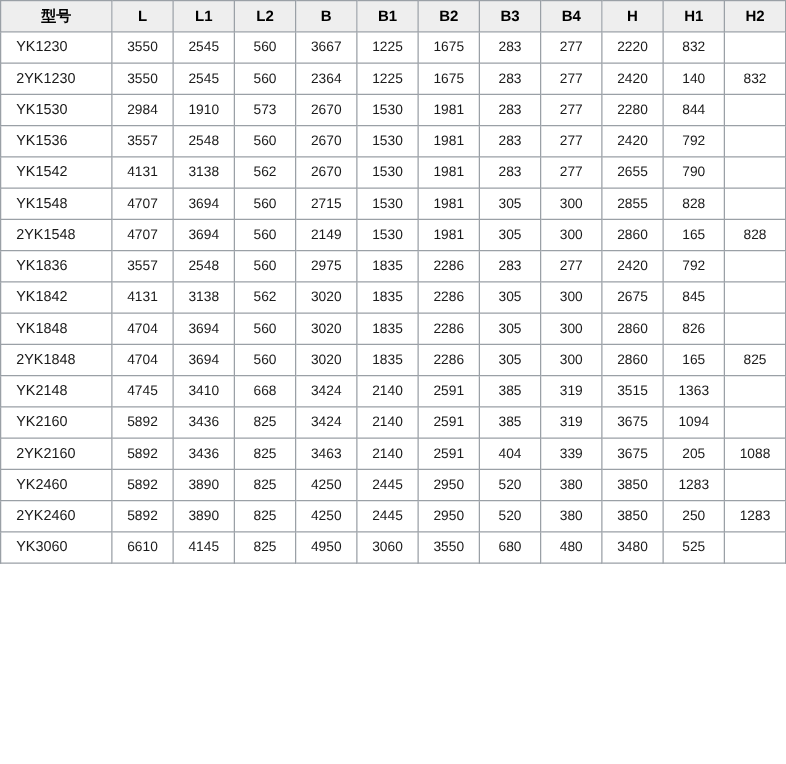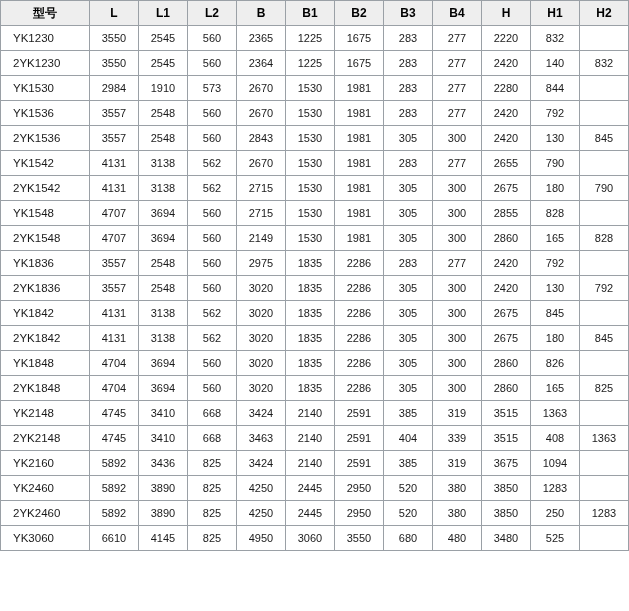--- a/index.html
+++ b/index.html
@@ -84,21 +84,21 @@
         <th>H1</th>
         <th>H2</th>
       </tr>
   </thead>
   <tbody>
       <tr>
         <td class="model-cell">YK1230</td>
         <td>3550</td>
         <td>2545</td>
         <td>560</td>
-        <td>2365</td>
+        <td>3667</td>
         <td>1225</td>
         <td>1675</td>
         <td>283</td>
         <td>277</td>
         <td>2220</td>
         <td>832</td>
         <td></td>
       </tr>
       <tr>
         <td class="model-cell">2YK1230</td>
@@ -136,62 +136,34 @@
         <td>2670</td>
         <td>1530</td>
         <td>1981</td>
         <td>283</td>
         <td>277</td>
         <td>2420</td>
         <td>792</td>
         <td></td>
       </tr>
       <tr>
-        <td class="model-cell">2YK1536</td>
-        <td>3557</td>
-        <td>2548</td>
-        <td>560</td>
-        <td>2843</td>
-        <td>1530</td>
-        <td>1981</td>
-        <td>305</td>
-        <td>300</td>
-        <td>2420</td>
-        <td>130</td>
-        <td>845</td>
-      </tr>
-      <tr>
         <td class="model-cell">YK1542</td>
         <td>4131</td>
         <td>3138</td>
         <td>562</td>
         <td>2670</td>
         <td>1530</td>
         <td>1981</td>
         <td>283</td>
         <td>277</td>
         <td>2655</td>
         <td>790</td>
         <td></td>
       </tr>
       <tr>
-        <td class="model-cell">2YK1542</td>
-        <td>4131</td>
-        <td>3138</td>
-        <td>562</td>
-        <td>2715</td>
-        <td>1530</td>
-        <td>1981</td>
-        <td>305</td>
-        <td>300</td>
-        <td>2675</td>
-        <td>180</td>
-        <td>790</td>
-      </tr>
-      <tr>
         <td class="model-cell">YK1548</td>
         <td>4707</td>
         <td>3694</td>
         <td>560</td>
         <td>2715</td>
         <td>1530</td>
         <td>1981</td>
         <td>305</td>
         <td>300</td>
         <td>2855</td>
@@ -218,62 +190,34 @@
         <td>2548</td>
         <td>560</td>
         <td>2975</td>
         <td>1835</td>
         <td>2286</td>
         <td>283</td>
         <td>277</td>
         <td>2420</td>
         <td>792</td>
         <td></td>
-      </tr>
-      <tr>
-        <td class="model-cell">2YK1836</td>
-        <td>3557</td>
-        <td>2548</td>
-        <td>560</td>
-        <td>3020</td>
-        <td>1835</td>
-        <td>2286</td>
-        <td>305</td>
-        <td>300</td>
-        <td>2420</td>
-        <td>130</td>
-        <td>792</td>
       </tr>
       <tr>
         <td class="model-cell">YK1842</td>
         <td>4131</td>
         <td>3138</td>
         <td>562</td>
         <td>3020</td>
         <td>1835</td>
         <td>2286</td>
         <td>305</td>
         <td>300</td>
         <td>2675</td>
         <td>845</td>
         <td></td>
-      </tr>
-      <tr>
-        <td class="model-cell">2YK1842</td>
-        <td>4131</td>
-        <td>3138</td>
-        <td>562</td>
-        <td>3020</td>
-        <td>1835</td>
-        <td>2286</td>
-        <td>305</td>
-        <td>300</td>
-        <td>2675</td>
-        <td>180</td>
-        <td>845</td>
       </tr>
       <tr>
         <td class="model-cell">YK1848</td>
         <td>4704</td>
         <td>3694</td>
         <td>560</td>
         <td>3020</td>
         <td>1835</td>
         <td>2286</td>
         <td>305</td>
@@ -304,46 +248,46 @@
         <td>3424</td>
         <td>2140</td>
         <td>2591</td>
         <td>385</td>
         <td>319</td>
         <td>3515</td>
         <td>1363</td>
         <td></td>
       </tr>
       <tr>
-        <td class="model-cell">2YK2148</td>
-        <td>4745</td>
-        <td>3410</td>
-        <td>668</td>
-        <td>3463</td>
-        <td>2140</td>
-        <td>2591</td>
-        <td>404</td>
-        <td>339</td>
-        <td>3515</td>
-        <td>408</td>
-        <td>1363</td>
-      </tr>
-      <tr>
         <td class="model-cell">YK2160</td>
         <td>5892</td>
         <td>3436</td>
         <td>825</td>
         <td>3424</td>
         <td>2140</td>
         <td>2591</td>
         <td>385</td>
         <td>319</td>
         <td>3675</td>
         <td>1094</td>
         <td></td>
+      </tr>
+      <tr>
+        <td class="model-cell">2YK2160</td>
+        <td>5892</td>
+        <td>3436</td>
+        <td>825</td>
+        <td>3463</td>
+        <td>2140</td>
+        <td>2591</td>
+        <td>404</td>
+        <td>339</td>
+        <td>3675</td>
+        <td>205</td>
+        <td>1088</td>
       </tr>
       <tr>
         <td class="model-cell">YK2460</td>
         <td>5892</td>
         <td>3890</td>
         <td>825</td>
         <td>4250</td>
         <td>2445</td>
         <td>2950</td>
         <td>520</td>

